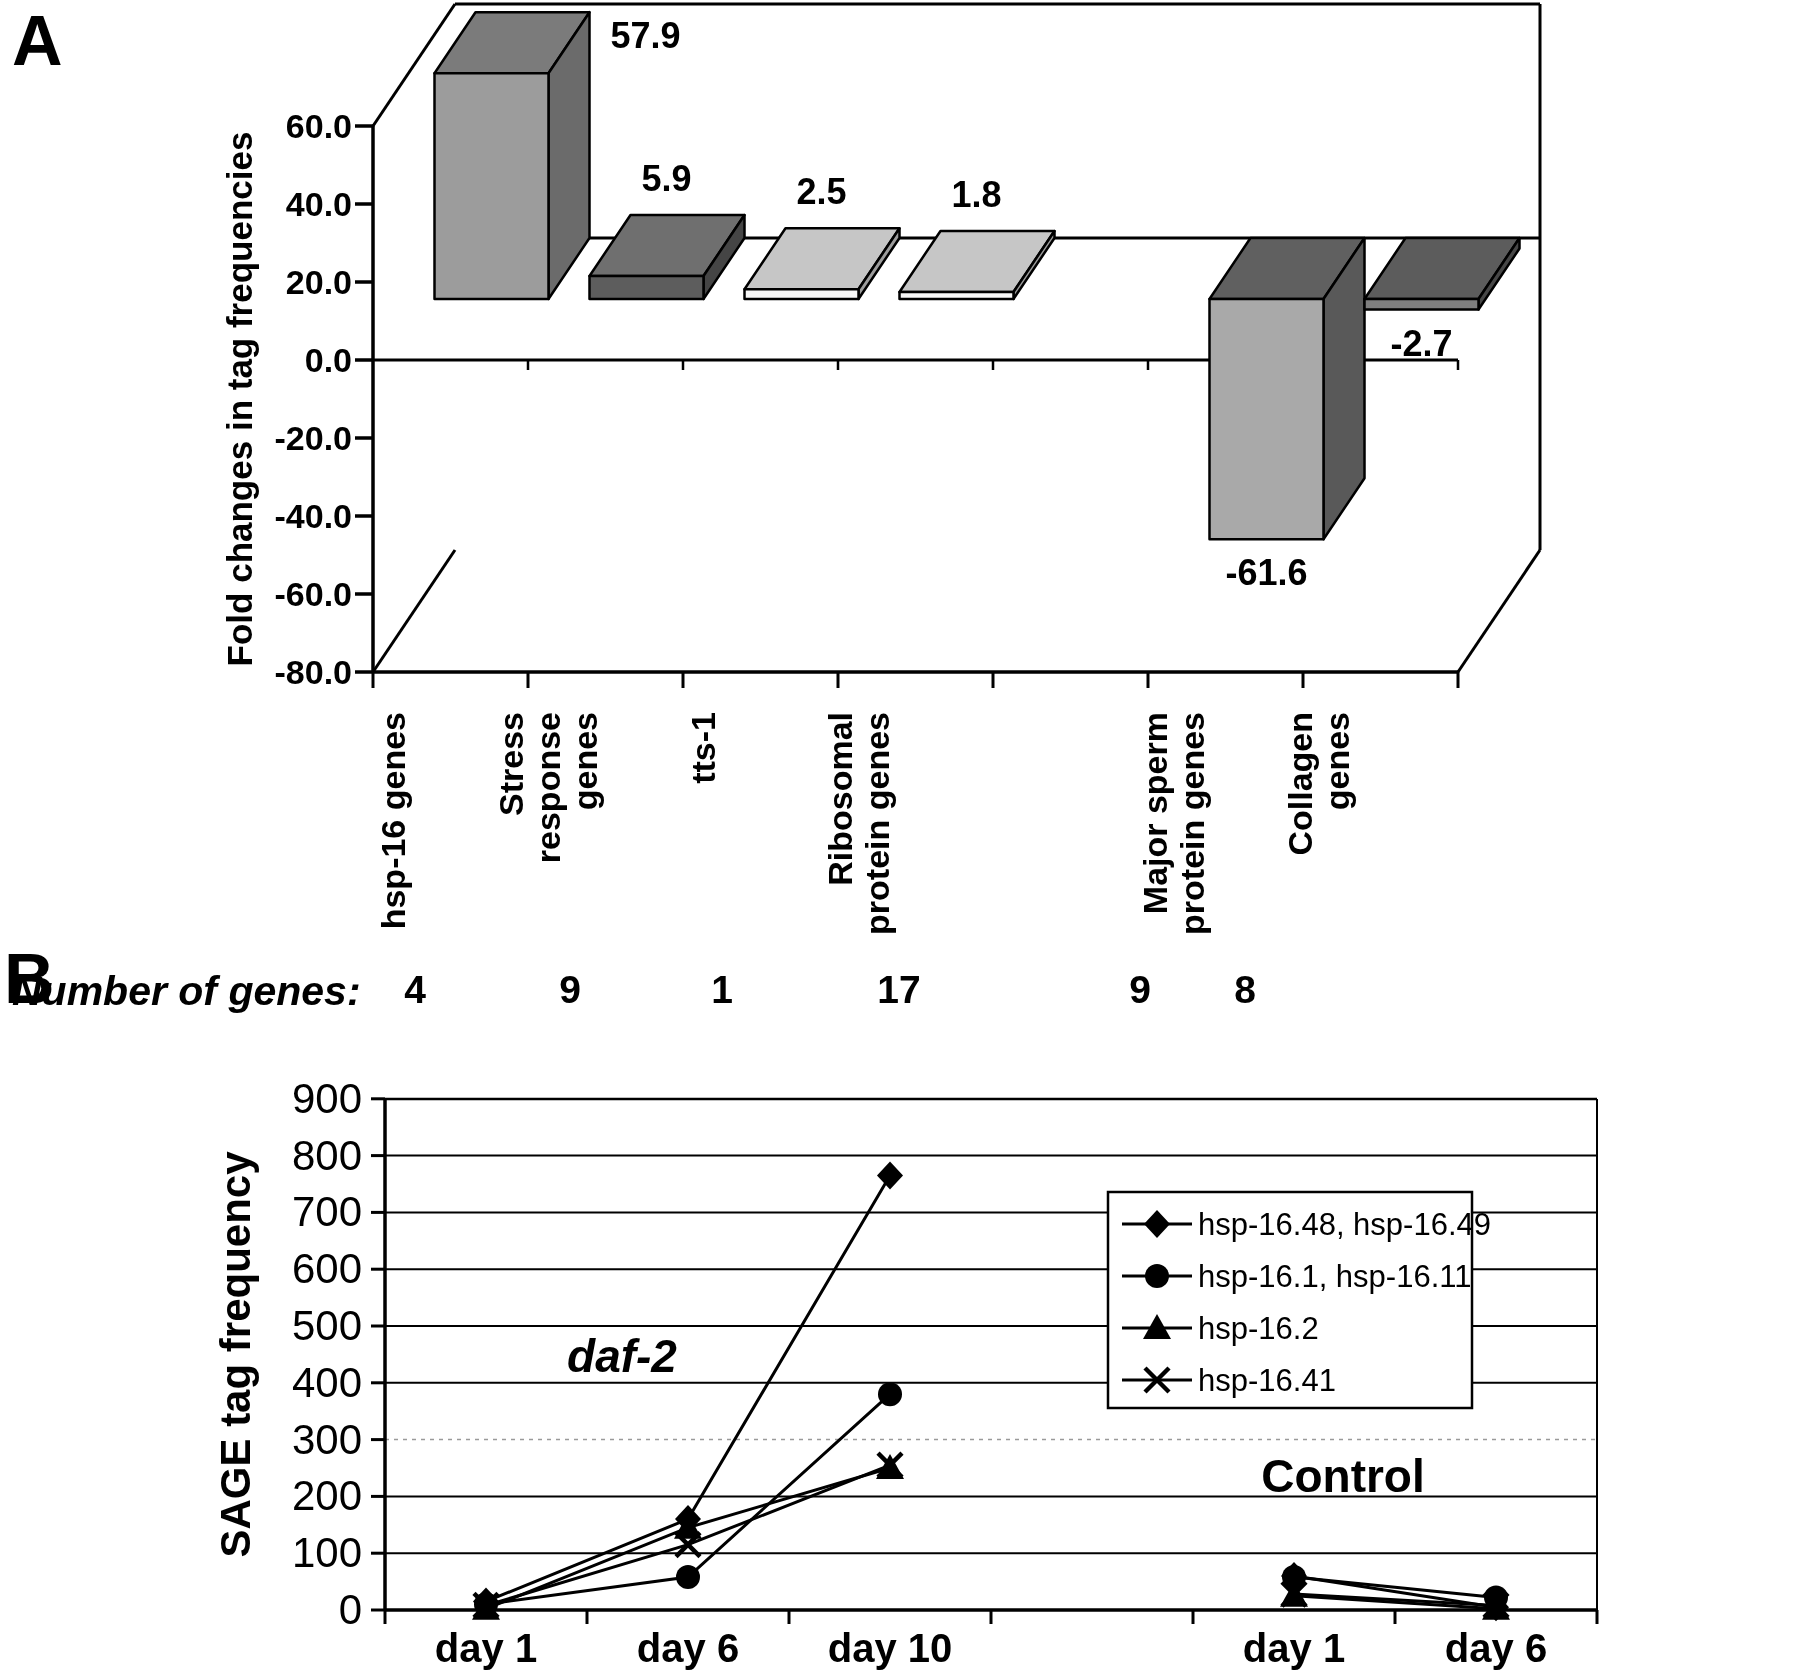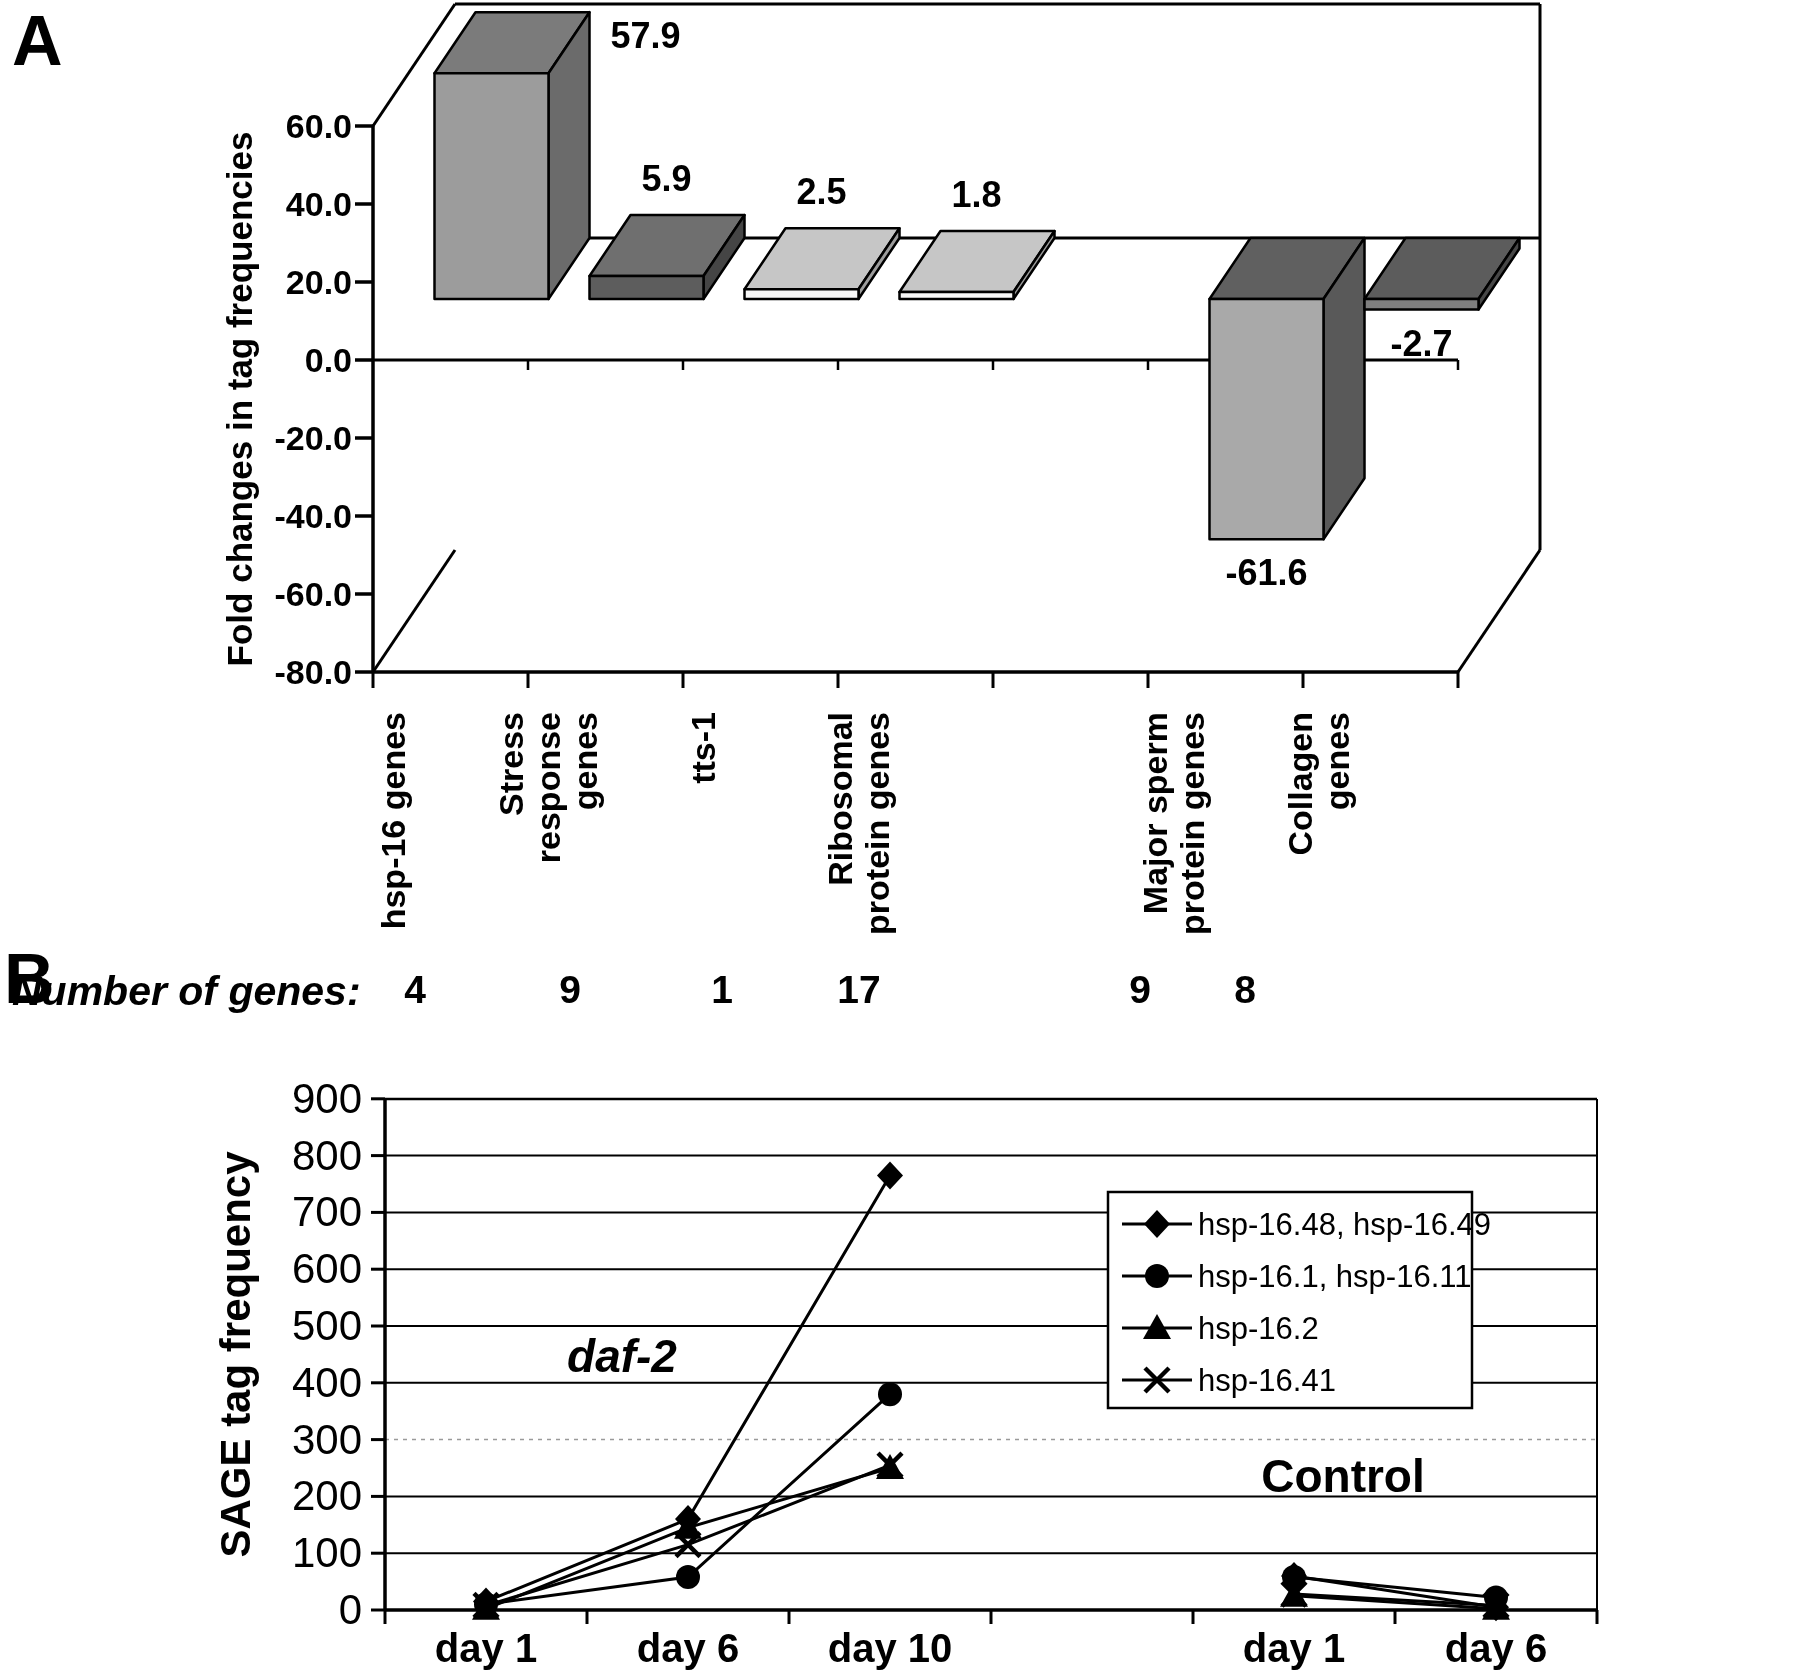--- a/index.html
+++ b/index.html
@@ -19,21 +19,21 @@
 
 <div id="figure">
   <div class="panel-letter" id="letter-a">A</div>
   <div class="panel-letter" id="letter-b">B</div>
 
   <div id="genes-row">
     <div class="genes-label">Number of genes:</div>
     <div class="gene-num" style="left:370px">4</div>
     <div class="gene-num" style="left:525px">9</div>
     <div class="gene-num" style="left:677px">1</div>
-    <div class="gene-num" style="left:814px">17</div>
+    <div class="gene-num" style="left:854px">17</div>
     <div class="gene-num" style="left:1095px">9</div>
     <div class="gene-num" style="left:1200px">8</div>
   </div>
 
   <svg id="chart-svg" width="1800" height="1671" viewBox="0 0 1800 1671">
     <g id="panel-a-group">
         <line x1="373" y1="126" x2="455" y2="4" stroke="#000" stroke-width="3"></line>
         <line x1="455" y1="4" x2="1540" y2="4" stroke="#000" stroke-width="3"></line>
         <line x1="1540" y1="4" x2="1540" y2="550" stroke="#000" stroke-width="3"></line>
         <line x1="455" y1="238" x2="1540" y2="238" stroke="#000" stroke-width="3"></line>

